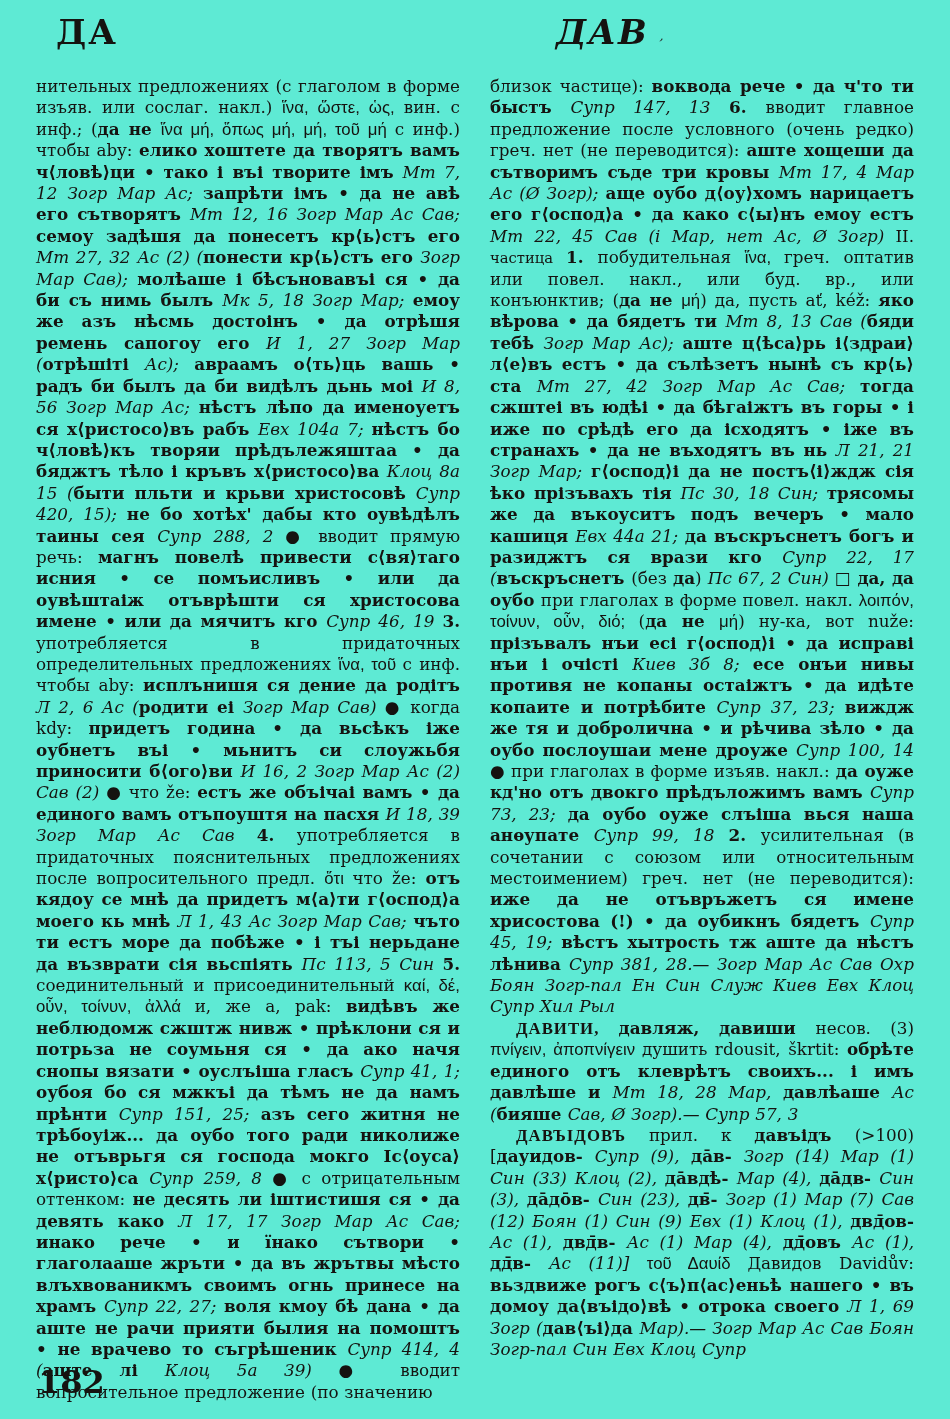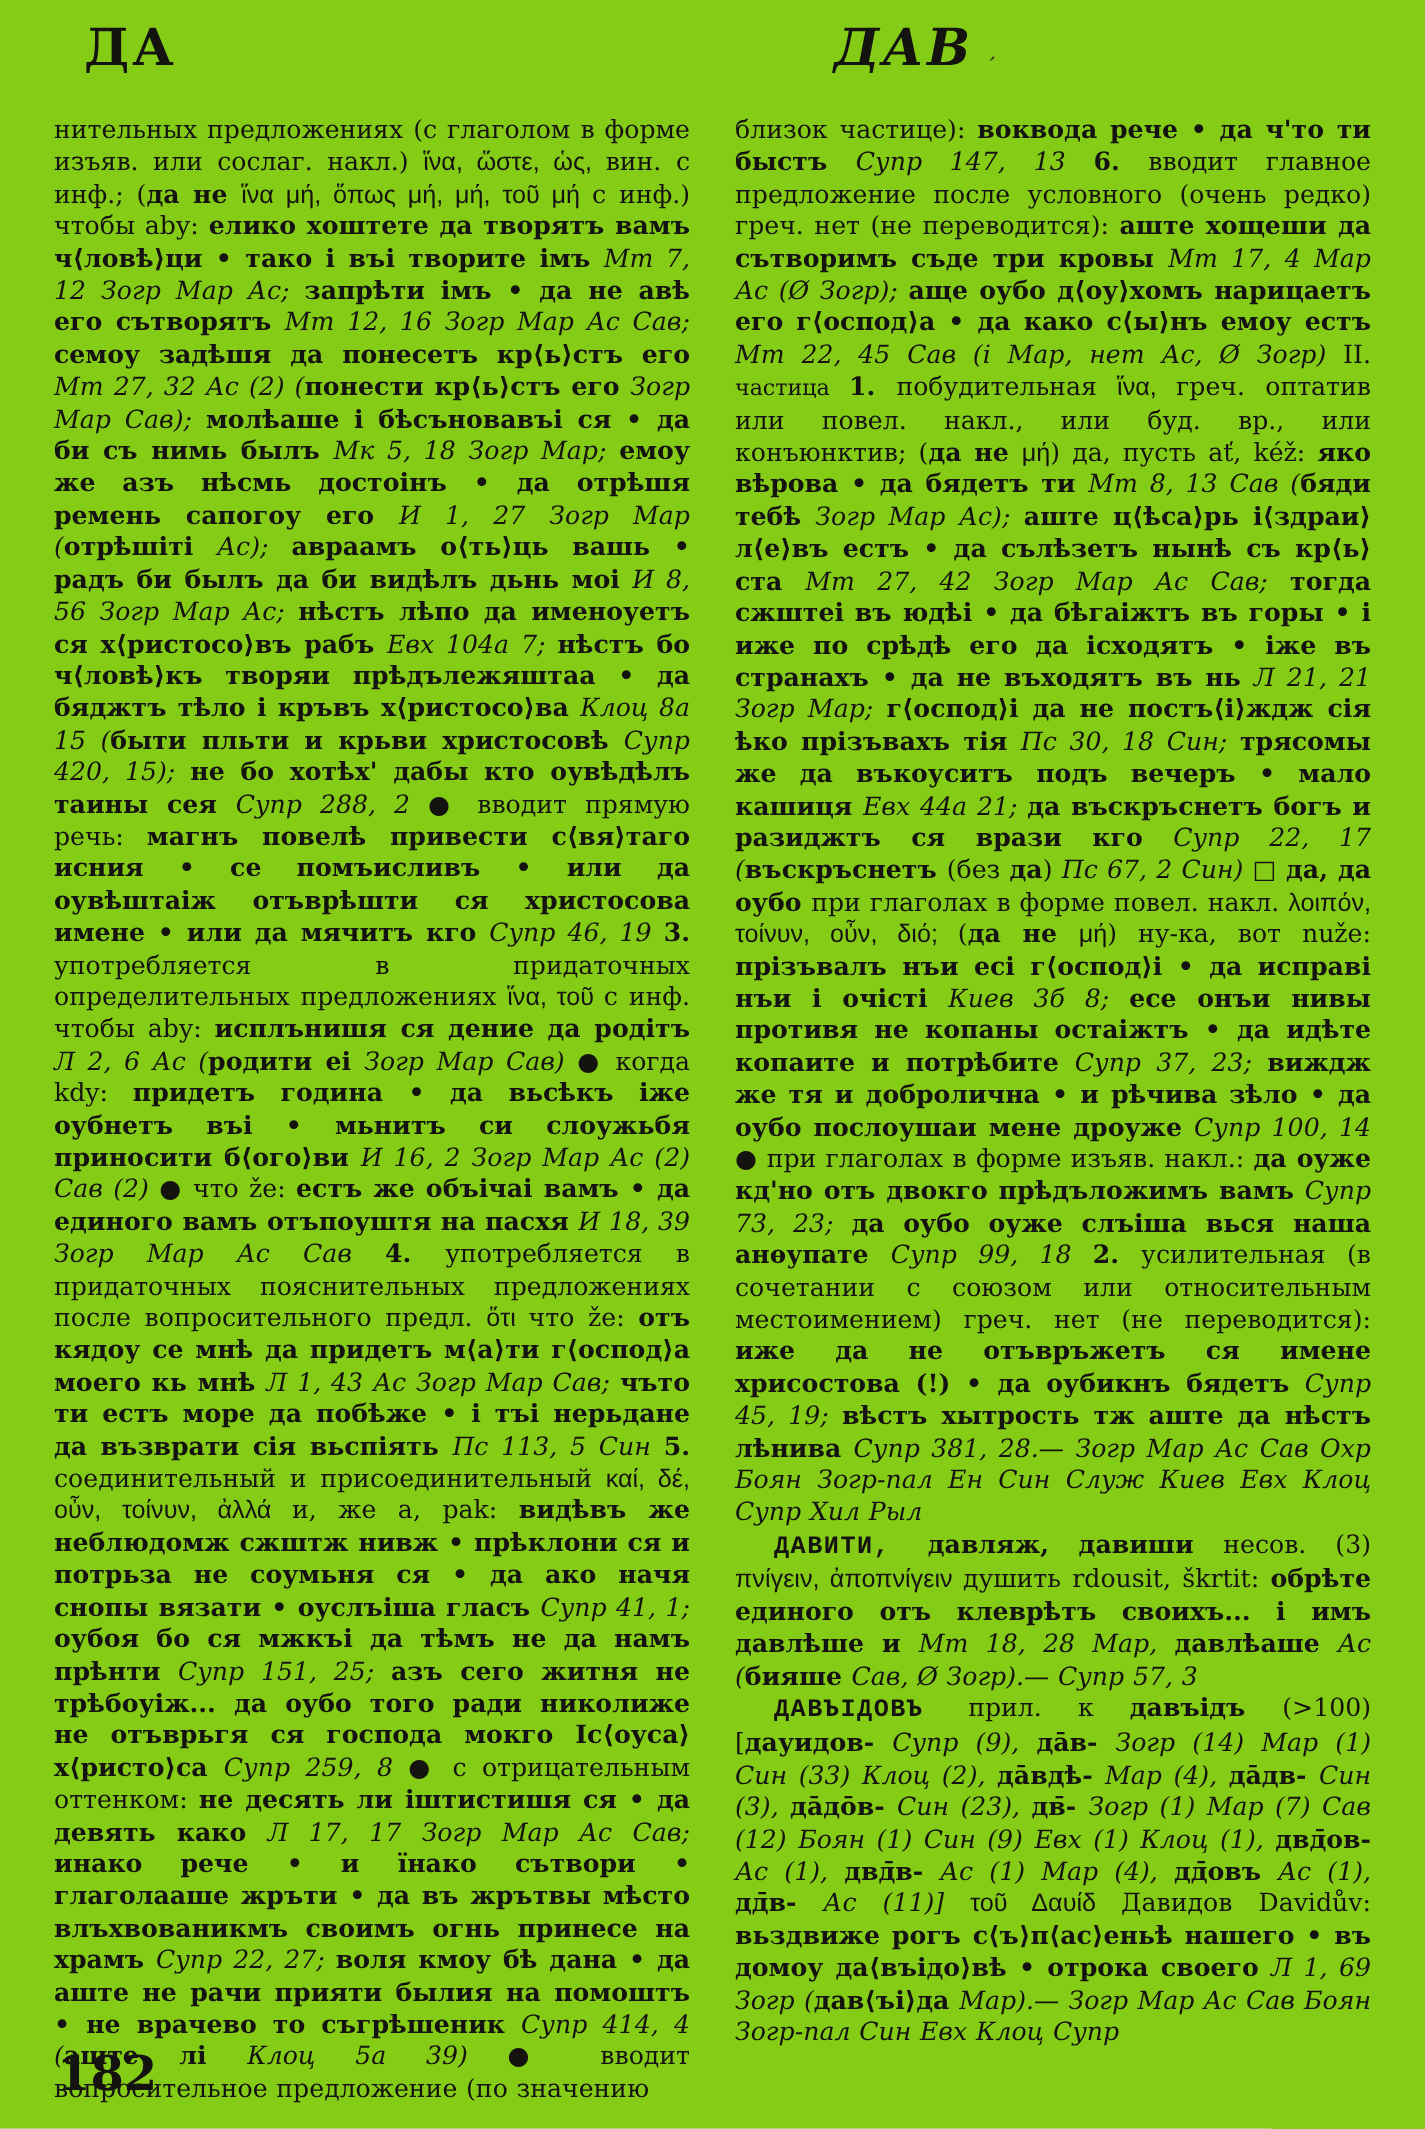--- a/index.html
+++ b/index.html
@@ -1,20 +1,20 @@
 <!DOCTYPE html>
 <html><head>
 <meta charset="utf-8">
 <style>
   html,body{margin:0;padding:0;background:#d8d5cd;}
   .page{
     position:relative;
     width:950px;height:1419px;
     margin:0 auto;
-    background:#84cc16;
+    background:#5eead4;
     color:#151310;
     font-family:"DejaVu Serif","Liberation Serif",serif;
     overflow:hidden;
     box-sizing:border-box;
   }
   .colhead{
     position:absolute;top:12px;
     font-weight:bold;
     font-size:34px;
     letter-spacing:2px;
@@ -43,21 +43,21 @@
   .para{margin:0;}
   .para.indent{text-indent:26px;}
   
   .r-osl{font-weight:bold;font-family:"DejaVu Serif","DejaVu Sans","Liberation Serif",serif;}
   .r-it {}
   .r-ref{font-style:italic;}
   .r-gr {font-style:normal;font-family:Liberation Sans, sans-serif;}
   .r-b  {font-weight:bold;}
   .r-rom{font-style:normal;}
   .r-sm {font-size:0.88em;}
-  .r-hw {font-weight:bold;letter-spacing:1px;font-family:Liberation Mono, monospace;}
+  .r-hw {font-weight:bold;letter-spacing:1px;font-family:Liberation Serif, serif;}
   .r-bull{font-style:normal;}
   .r-sq{font-style:normal;}
   .pagenum{
     position:absolute;left:38px;bottom:18px;
     font-weight:bold;font-size:32px;
     font-family:"DejaVu Serif","Liberation Serif",serif;
   }
 </style>
 </head>
 <body>

